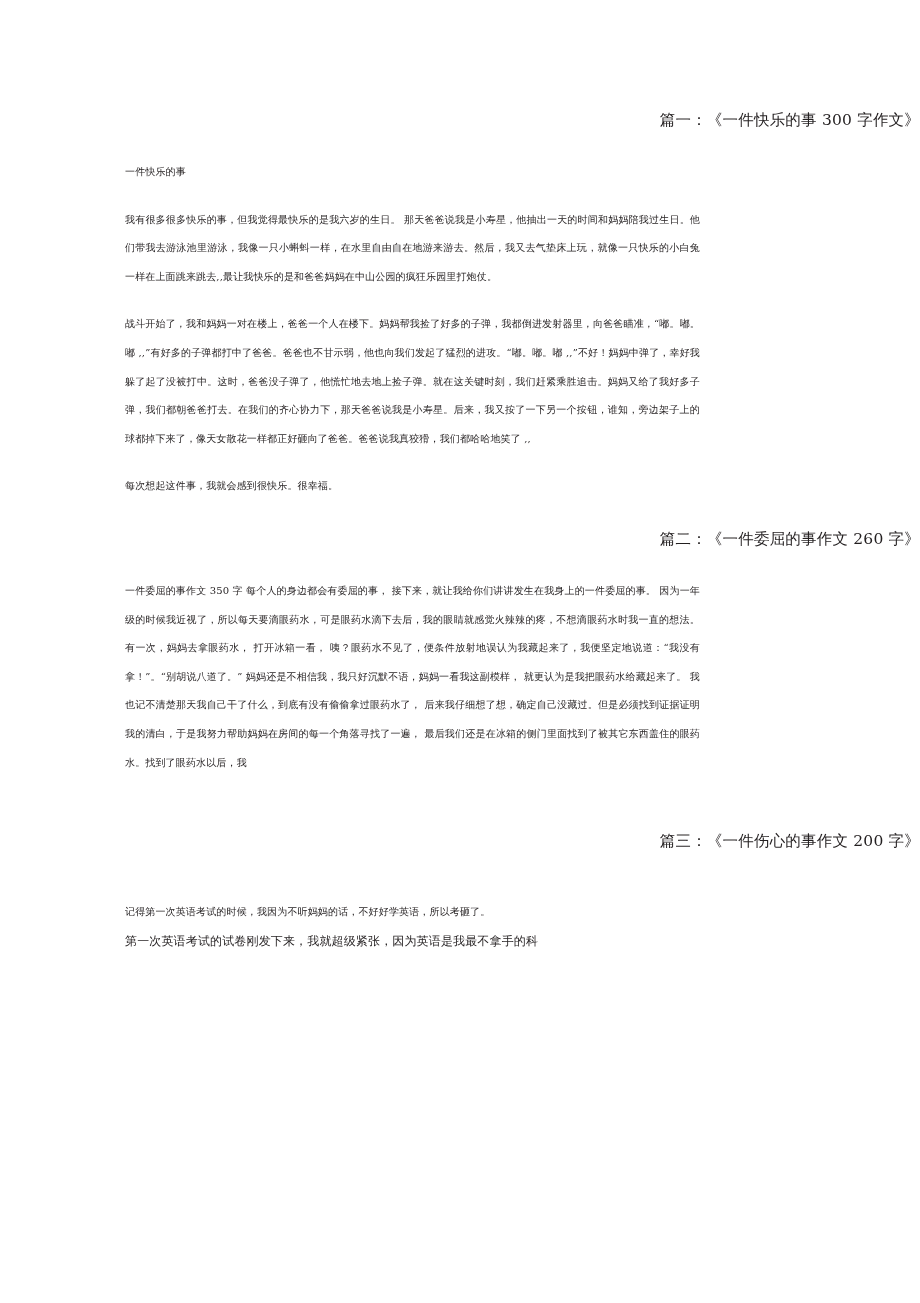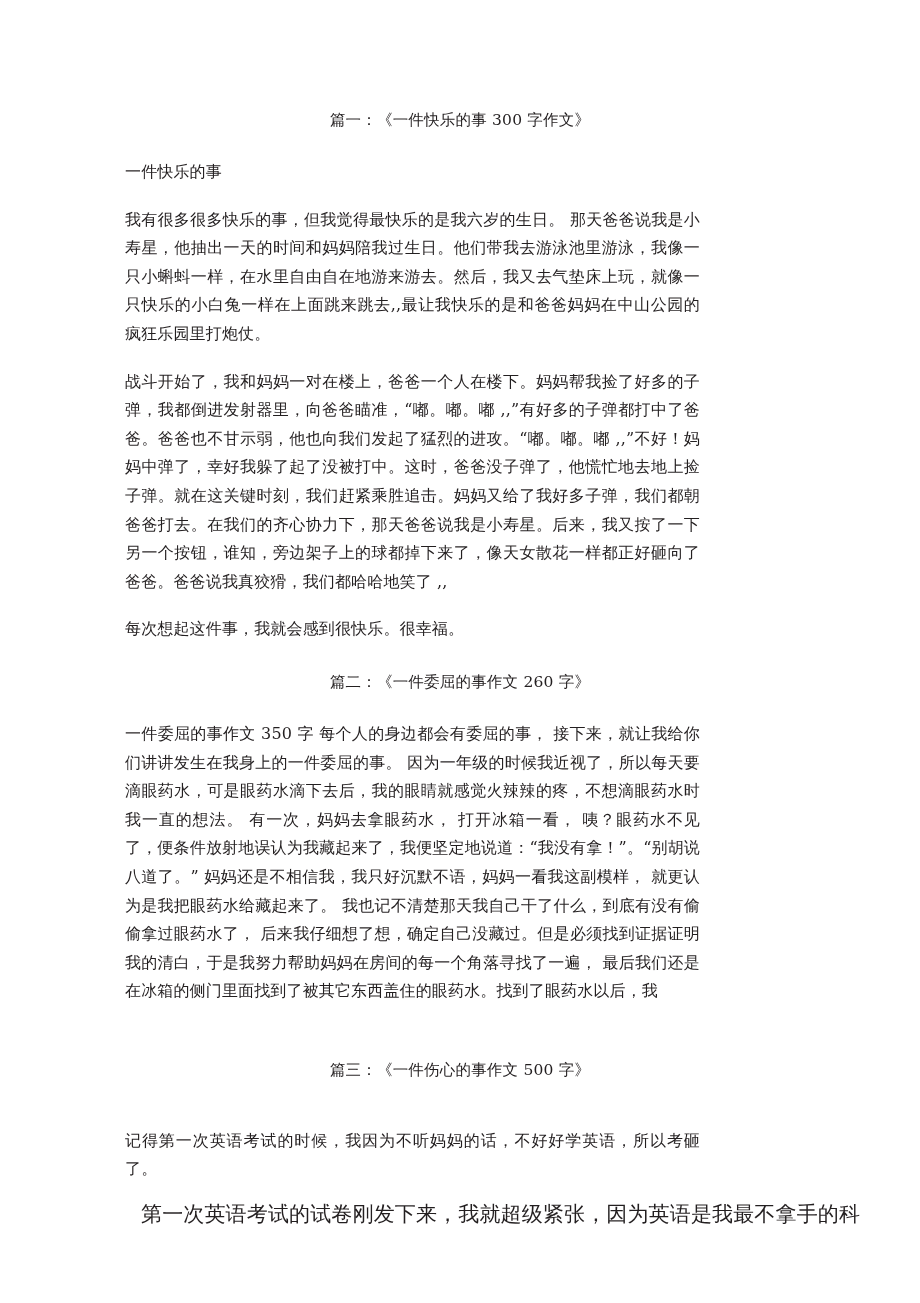--- a/index.html
+++ b/index.html
@@ -24,47 +24,47 @@
     box-sizing: border-box;
   }
   
   .content {
     position: absolute;
     left: 125px;
     top: 0;
     width: 575px;
   }
   .section-heading {
-    text-align: center;
+    text-align: right;
     font-size: 15.5px;
     line-height: 1.55;
     letter-spacing: 0.2px;
     color: #231f20;
     margin: 0;
     white-space: nowrap;
   }
   p.para {
-    font-size: 16px;
+    font-size: 10px;
     line-height: 28.6px;
     letter-spacing: 0.15px;
     text-align: justify;
     text-justify: inter-character;
     margin: 0;
     color: #231f20;
     word-break: break-all;
   }
   .spacer-s  { height: 19px; }
   .spacer-m  { height: 26px; }
   .spacer-l  { height: 33px; }
   .spacer-xl { height: 108px; }
   .nowrap-line {
-    font-size: 21px;
+    font-size: 12px;
     line-height: 28.6px;
     letter-spacing: 0.15px;
-    margin: 16px;
+    margin: 0;
     color: #231f20;
     white-space: nowrap;
   }
   
   .heading-wrap {
     position: relative;
     left: -125px;
     width: 920px;
   }
 </style>
@@ -105,21 +105,21 @@
     <div class="spacer-m"></div>
 
     <p class="para">一件委屈的事作文 350 字 每个人的身边都会有委屈的事， 接下来，就让我给你们讲讲发生在我身上的一件委屈的事。 因为一年级的时候我近视了，所以每天要滴眼药水，可是眼药水滴下去后，我的眼睛就感觉火辣辣的疼，不想滴眼药水时我一直的想法。 有一次，妈妈去拿眼药水， 打开冰箱一看， 咦？眼药水不见了，便条件放射地误认为我藏起来了，我便坚定地说道：“我没有拿！”。“别胡说八道了。” 妈妈还是不相信我，我只好沉默不语，妈妈一看我这副模样， 就更认为是我把眼药水给藏起来了。 我也记不清楚那天我自己干了什么，到底有没有偷偷拿过眼药水了， 后来我仔细想了想，确定自己没藏过。但是必须找到证据证明我的清白，于是我努力帮助妈妈在房间的每一个角落寻找了一遍， 最后我们还是在冰箱的侧门里面找到了被其它东西盖住的眼药水。找到了眼药水以后，我</p>
 
     <div class="spacer-s"></div>
 
 
     <div class="spacer-l"></div>
 
     <div class="heading-wrap">
-      <p class="section-heading">篇三：《一件伤心的事作文 500 字》</p>
+      <p class="section-heading">篇三：《一件伤心的事作文 200 字》</p>
     </div>
 
     <div class="spacer-m"></div>
 
 
     <div class="spacer-s"></div>
 
     <p class="para">记得第一次英语考试的时候，我因为不听妈妈的话，不好好学英语，所以考砸了。</p>
 
     <p class="nowrap-line">第一次英语考试的试卷刚发下来，我就超级紧张，因为英语是我最不拿手的科</p>

